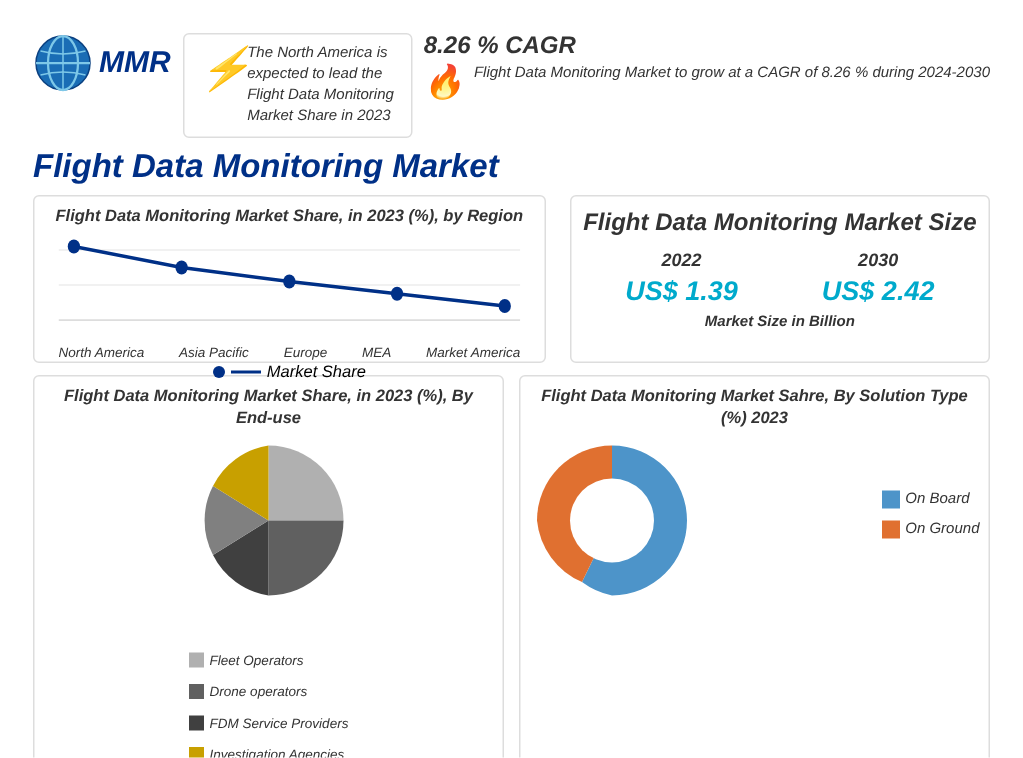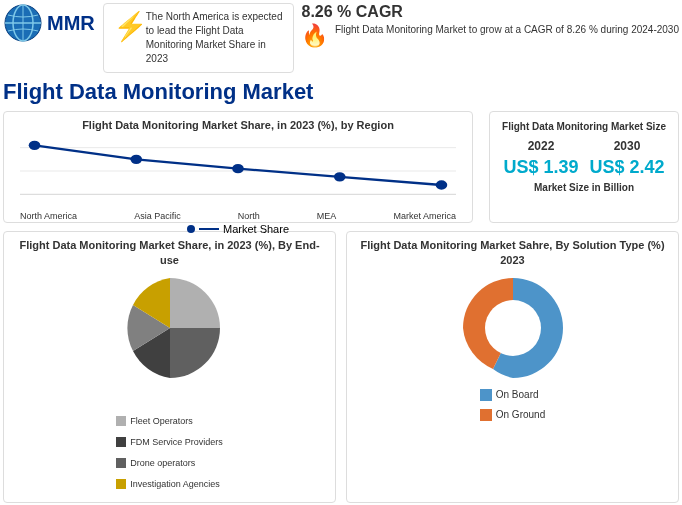--- a/index.html
+++ b/index.html
@@ -9,21 +9,22 @@
       font-family: Arial, sans-serif;
       background: #fff;
       overflow: hidden;
       font-size: 12px;
     }
 
     .page {
       width: 682px;
       height: 401px;
       position: relative;
-      padding: 3px;
+      padding: 22px;
+      font-style: italic;
     }
 
     
     .top-section {
       display: flex;
       align-items: flex-start;
       margin-bottom: 6px;
       gap: 8px;
     }
 
@@ -174,21 +175,21 @@
     }
 
     .market-size-box {
       min-width: 190px;
       border: 1px solid #ddd;
       padding: 8px;
       border-radius: 4px;
     }
 
     .market-size-title {
-      font-size: 10px;
+      font-size: 16px;
       font-weight: bold;
       color: #333;
       text-align: center;
       margin-bottom: 6px;
       line-height: 1.3;
     }
 
     .market-size-years {
       display: flex;
       justify-content: space-around;
@@ -282,21 +283,20 @@
       border: 1px solid #ddd;
       padding: 6px;
       border-radius: 4px;
     }
 
     .donut-content {
       display: flex;
       align-items: center;
       justify-content: space-between;
       gap: 6px;
-      flex-direction: column;
     }
 
     .donut-legend {
       font-size: 10px;
       color: #333;
     }
 
     .donut-legend-item {
       display: flex;
       align-items: center;
@@ -361,21 +361,21 @@
 
           <circle cx="10" cy="8" r="4" fill="#003087"></circle>
           <circle cx="80" cy="20" r="4" fill="#003087"></circle>
           <circle cx="150" cy="28" r="4" fill="#003087"></circle>
           <circle cx="220" cy="35" r="4" fill="#003087"></circle>
           <circle cx="290" cy="42" r="4" fill="#003087"></circle>
         </svg>
         <div class="x-axis-labels">
           <span>North America</span>
           <span>Asia Pacific</span>
-          <span>North</span>
+          <span>Europe</span>
           <span>MEA</span>
           <span>Market America</span>
         </div>
         <div class="chart-legend">
           <span class="legend-dot"></span>
           <div class="legend-line"></div>
           <span>Market Share</span>
         </div>
       </div>
     </div>
@@ -413,26 +413,26 @@
             <path d="M55,55 L18,32 A50,50 0 0,1 55,5 Z" fill="#c8a000"></path>
             <circle cx="55" cy="55" r="0" fill="white"></circle>
           </svg>
         </div>
         <div class="pie-legend">
           <div class="legend-item">
             <span class="legend-square" style="background:#b0b0b0;"></span>
             <span>Fleet Operators</span>
           </div>
           <div class="legend-item">
+            <span class="legend-square" style="background:#606060;"></span>
+            <span>Drone operators</span>
+          </div>
+          <div class="legend-item">
             <span class="legend-square" style="background:#404040;"></span>
             <span>FDM Service Providers</span>
-          </div>
-          <div class="legend-item">
-            <span class="legend-square" style="background:#606060;"></span>
-            <span>Drone operators</span>
           </div>
           <div class="legend-item">
             <span class="legend-square" style="background:#c8a000;"></span>
             <span>Investigation Agencies</span>
           </div>
         </div>
       </div>
     </div>
 
     <div class="donut-chart-box">

